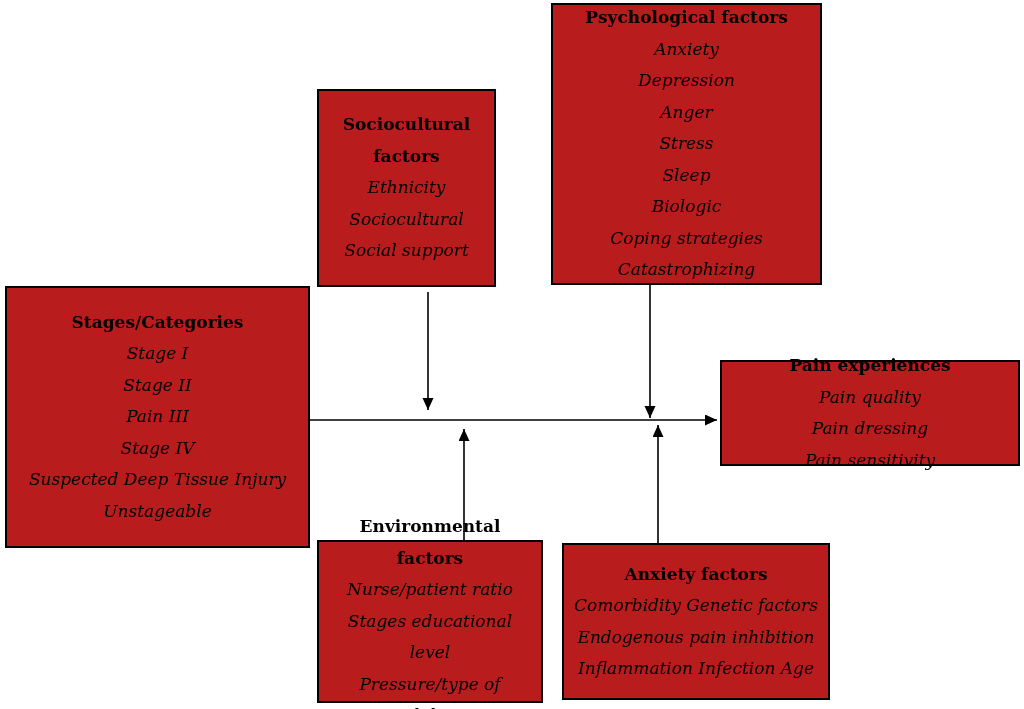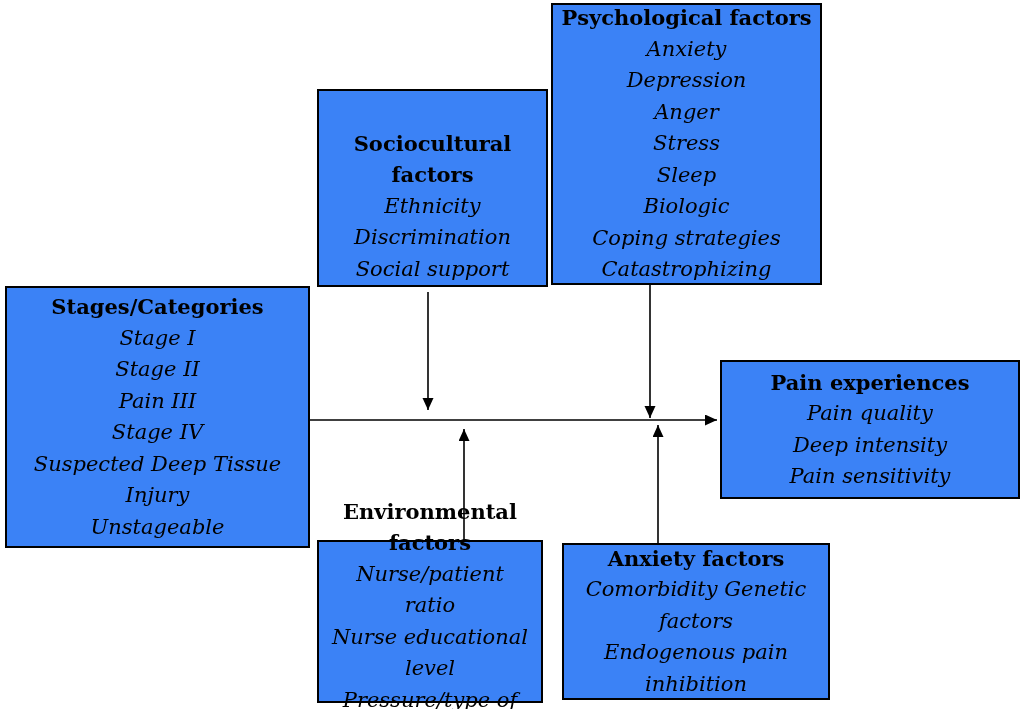--- a/index.html
+++ b/index.html
@@ -19,42 +19,42 @@
   .arrow-layer {
     position: absolute;
     left: 0;
     top: 0;
     width: 1024px;
     height: 709px;
   }
   .box {
     position: absolute;
     border: 2px solid #000000;
-    background: #3b82f6;
+    background: #b91c1c;
     box-sizing: border-box;
     display: flex;
     flex-direction: column;
     justify-content: center;
     align-items: center;
     text-align: center;
-    font-size: 21px;
+    font-size: 17px;
     line-height: 31.5px;
   }
   .box-title {
     font-weight: bold;
   }
   .box-item {
     font-weight: normal;
     font-style: italic;
   }
   
   .box-psychological   { left: 551px; top: 3px;   width: 271px; height: 282px; }
-  .box-sociocultural   { left: 317px; top: 89px;  width: 231px; height: 198px; justify-content: flex-end; }
+  .box-sociocultural   { left: 317px; top: 89px;  width: 179px; height: 198px; }
   .box-pressure-ulcer  { left: 5px;   top: 286px; width: 305px; height: 262px; }
-  .box-pain            { left: 720px; top: 360px; width: 300px; height: 139px; }
+  .box-pain            { left: 720px; top: 360px; width: 300px; height: 106px; }
   .box-environmental   { left: 317px; top: 540px; width: 226px; height: 163px; padding: 0 10px; }
   .box-biologic        { left: 562px; top: 543px; width: 268px; height: 157px; }
 </style>
 </head>
 <body>
 
 <div class="canvas">
 
   <svg class="arrow-layer" viewBox="0 0 1024 709" xmlns="http://www.w3.org/2000/svg">
     <defs>
@@ -77,48 +77,49 @@
     <div class="box-item">Stress</div>
     <div class="box-item">Sleep</div>
     <div class="box-item">Biologic</div>
     <div class="box-item">Coping strategies</div>
     <div class="box-item">Catastrophizing</div>
   </div>
 
   <div class="box box-sociocultural">
     <div class="box-title">Sociocultural factors</div>
     <div class="box-item">Ethnicity</div>
-    <div class="box-item">Discrimination</div>
+    <div class="box-item">Sociocultural</div>
     <div class="box-item">Social support</div>
   </div>
 
   <div class="box box-pressure-ulcer">
     <div class="box-title">Stages/Categories</div>
     <div class="box-item">Stage I</div>
     <div class="box-item">Stage II</div>
     <div class="box-item">Pain III</div>
     <div class="box-item">Stage IV</div>
     <div class="box-item">Suspected Deep Tissue Injury</div>
     <div class="box-item">Unstageable</div>
   </div>
 
   <div class="box box-pain">
     <div class="box-title">Pain experiences</div>
     <div class="box-item">Pain quality</div>
-    <div class="box-item">Deep intensity</div>
+    <div class="box-item">Pain dressing</div>
     <div class="box-item">Pain sensitivity</div>
   </div>
 
   <div class="box box-environmental">
     <div class="box-title">Environmental factors</div>
     <div class="box-item">Nurse/patient ratio</div>
-    <div class="box-item">Nurse educational level</div>
+    <div class="box-item">Stages educational level</div>
     <div class="box-item">Pressure/type of</div>
     <div class="box-item">wound dressing</div>
   </div>
 
   <div class="box box-biologic">
     <div class="box-title">Anxiety factors</div>
     <div class="box-item">Comorbidity Genetic factors</div>
     <div class="box-item">Endogenous pain inhibition</div>
+    <div class="box-item">Inflammation Infection Age</div>
   </div>
 
 </div>
 
 </body></html>

